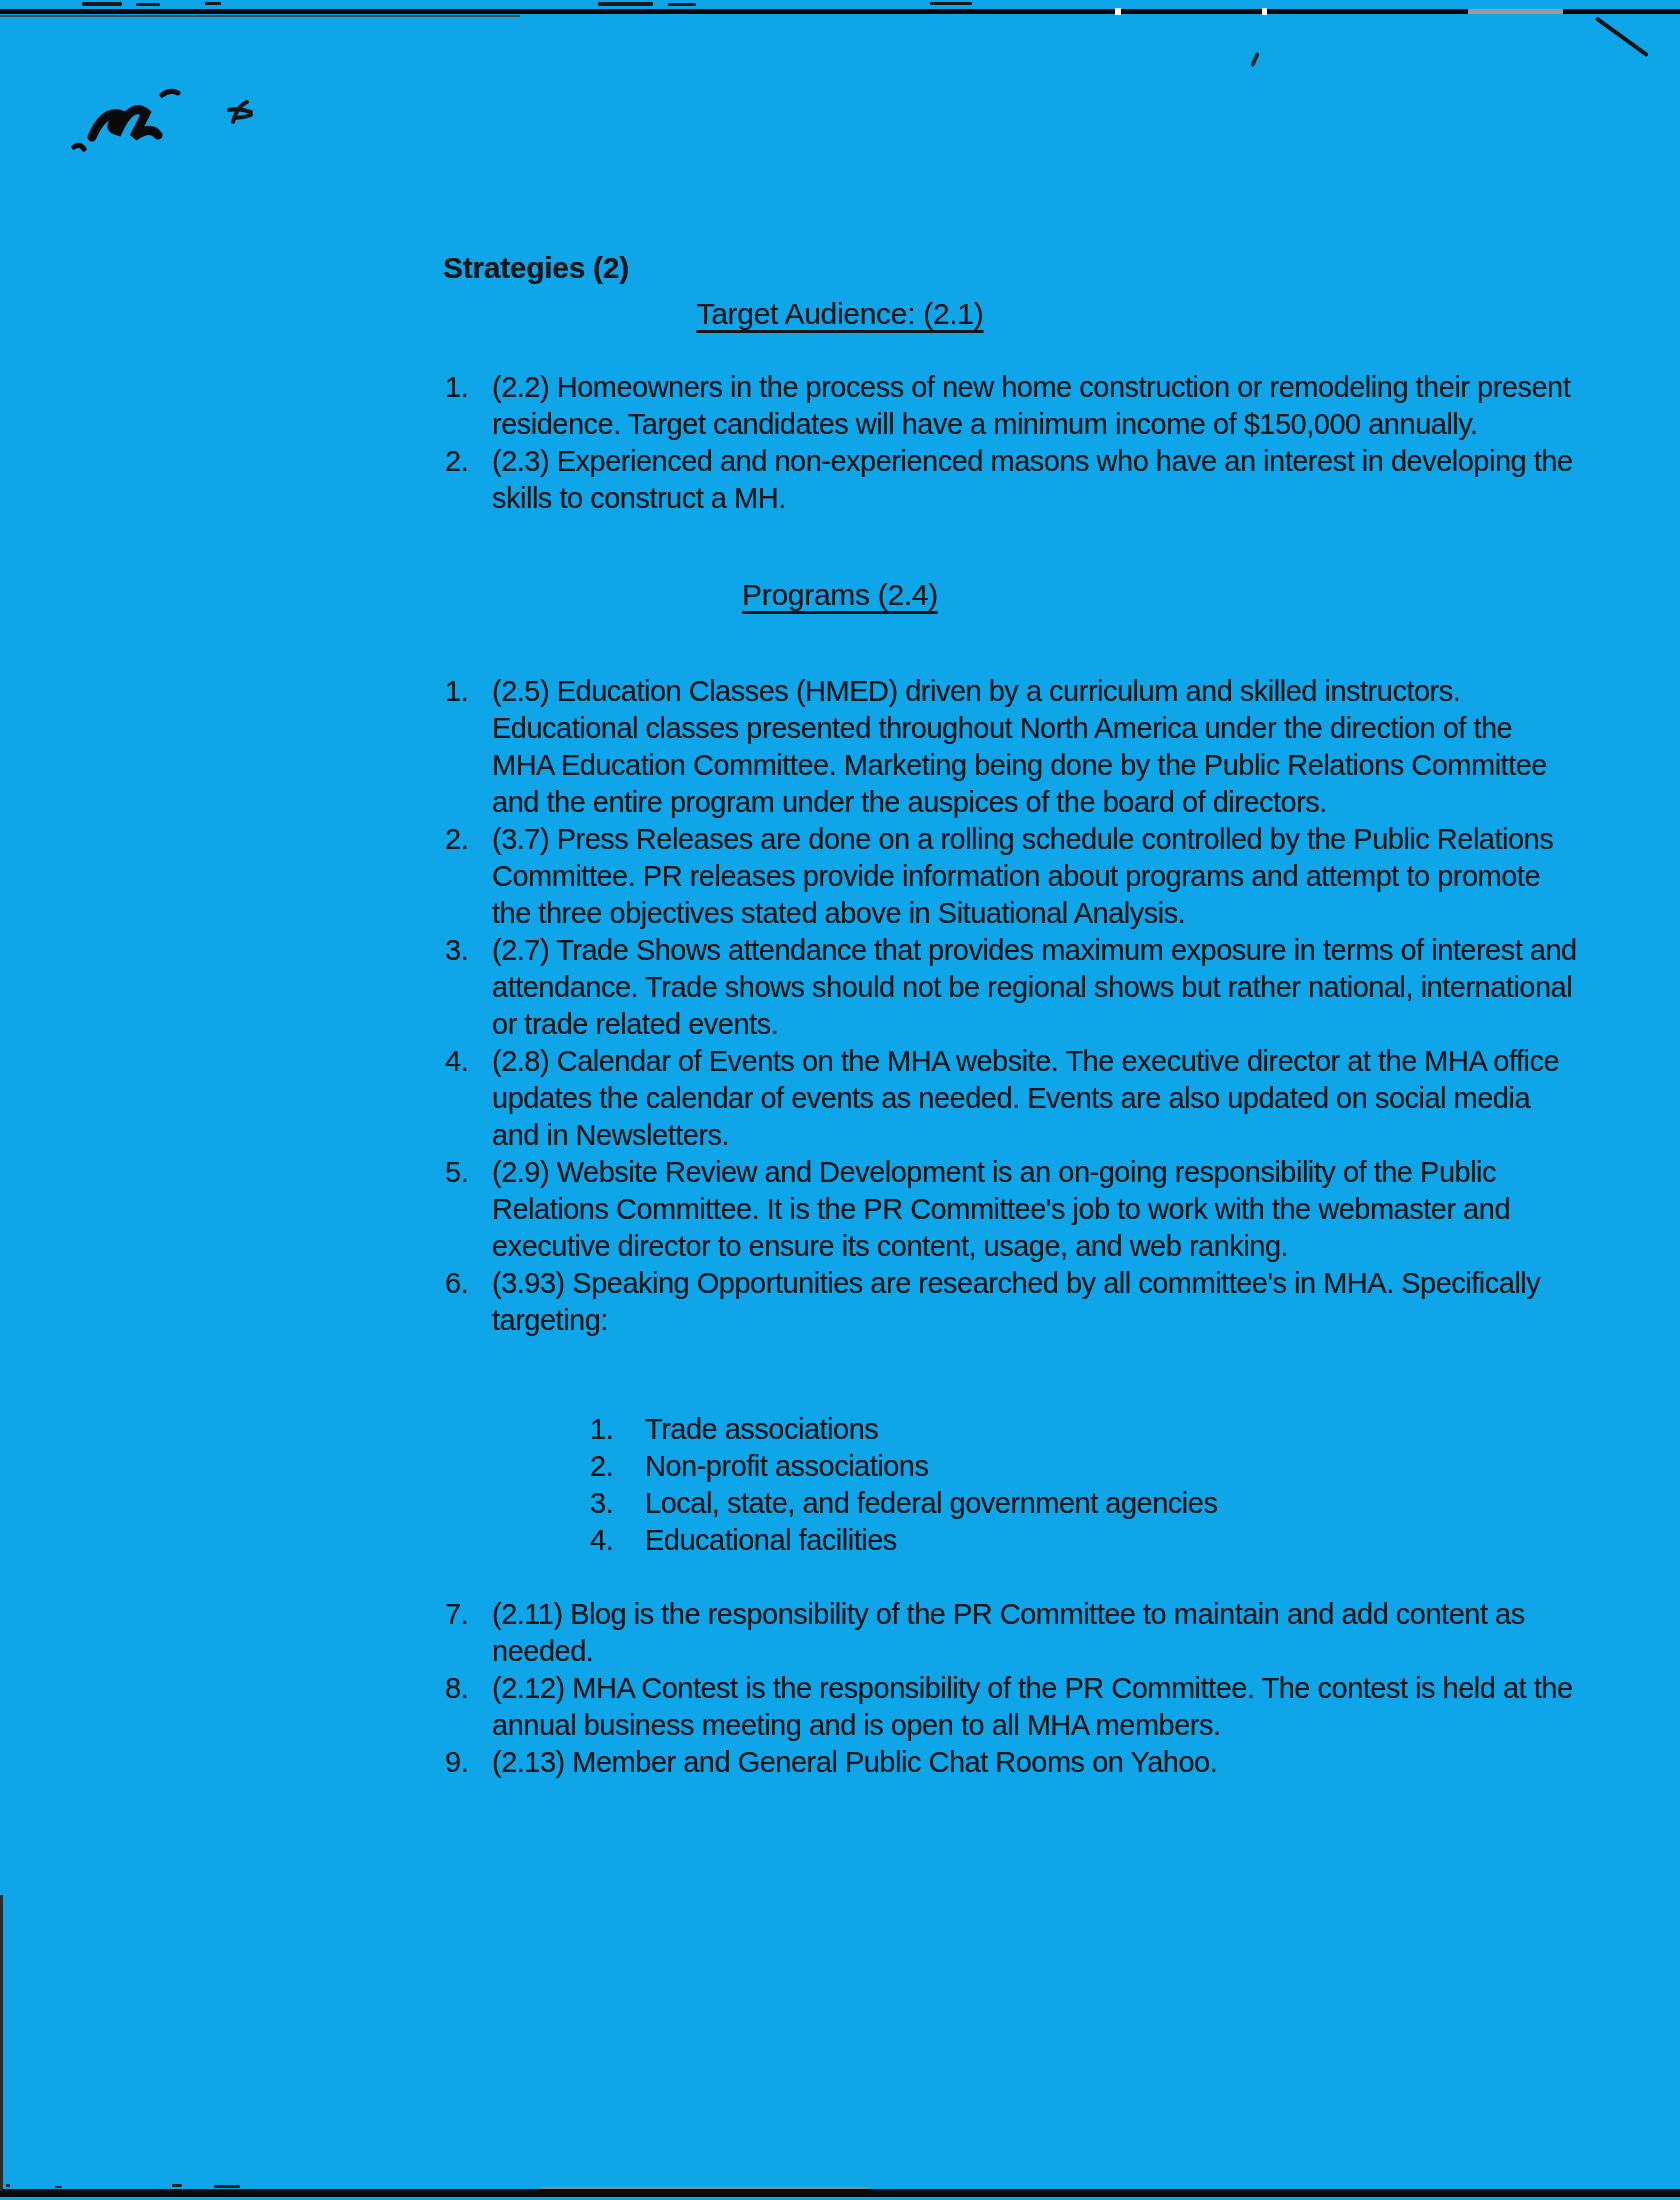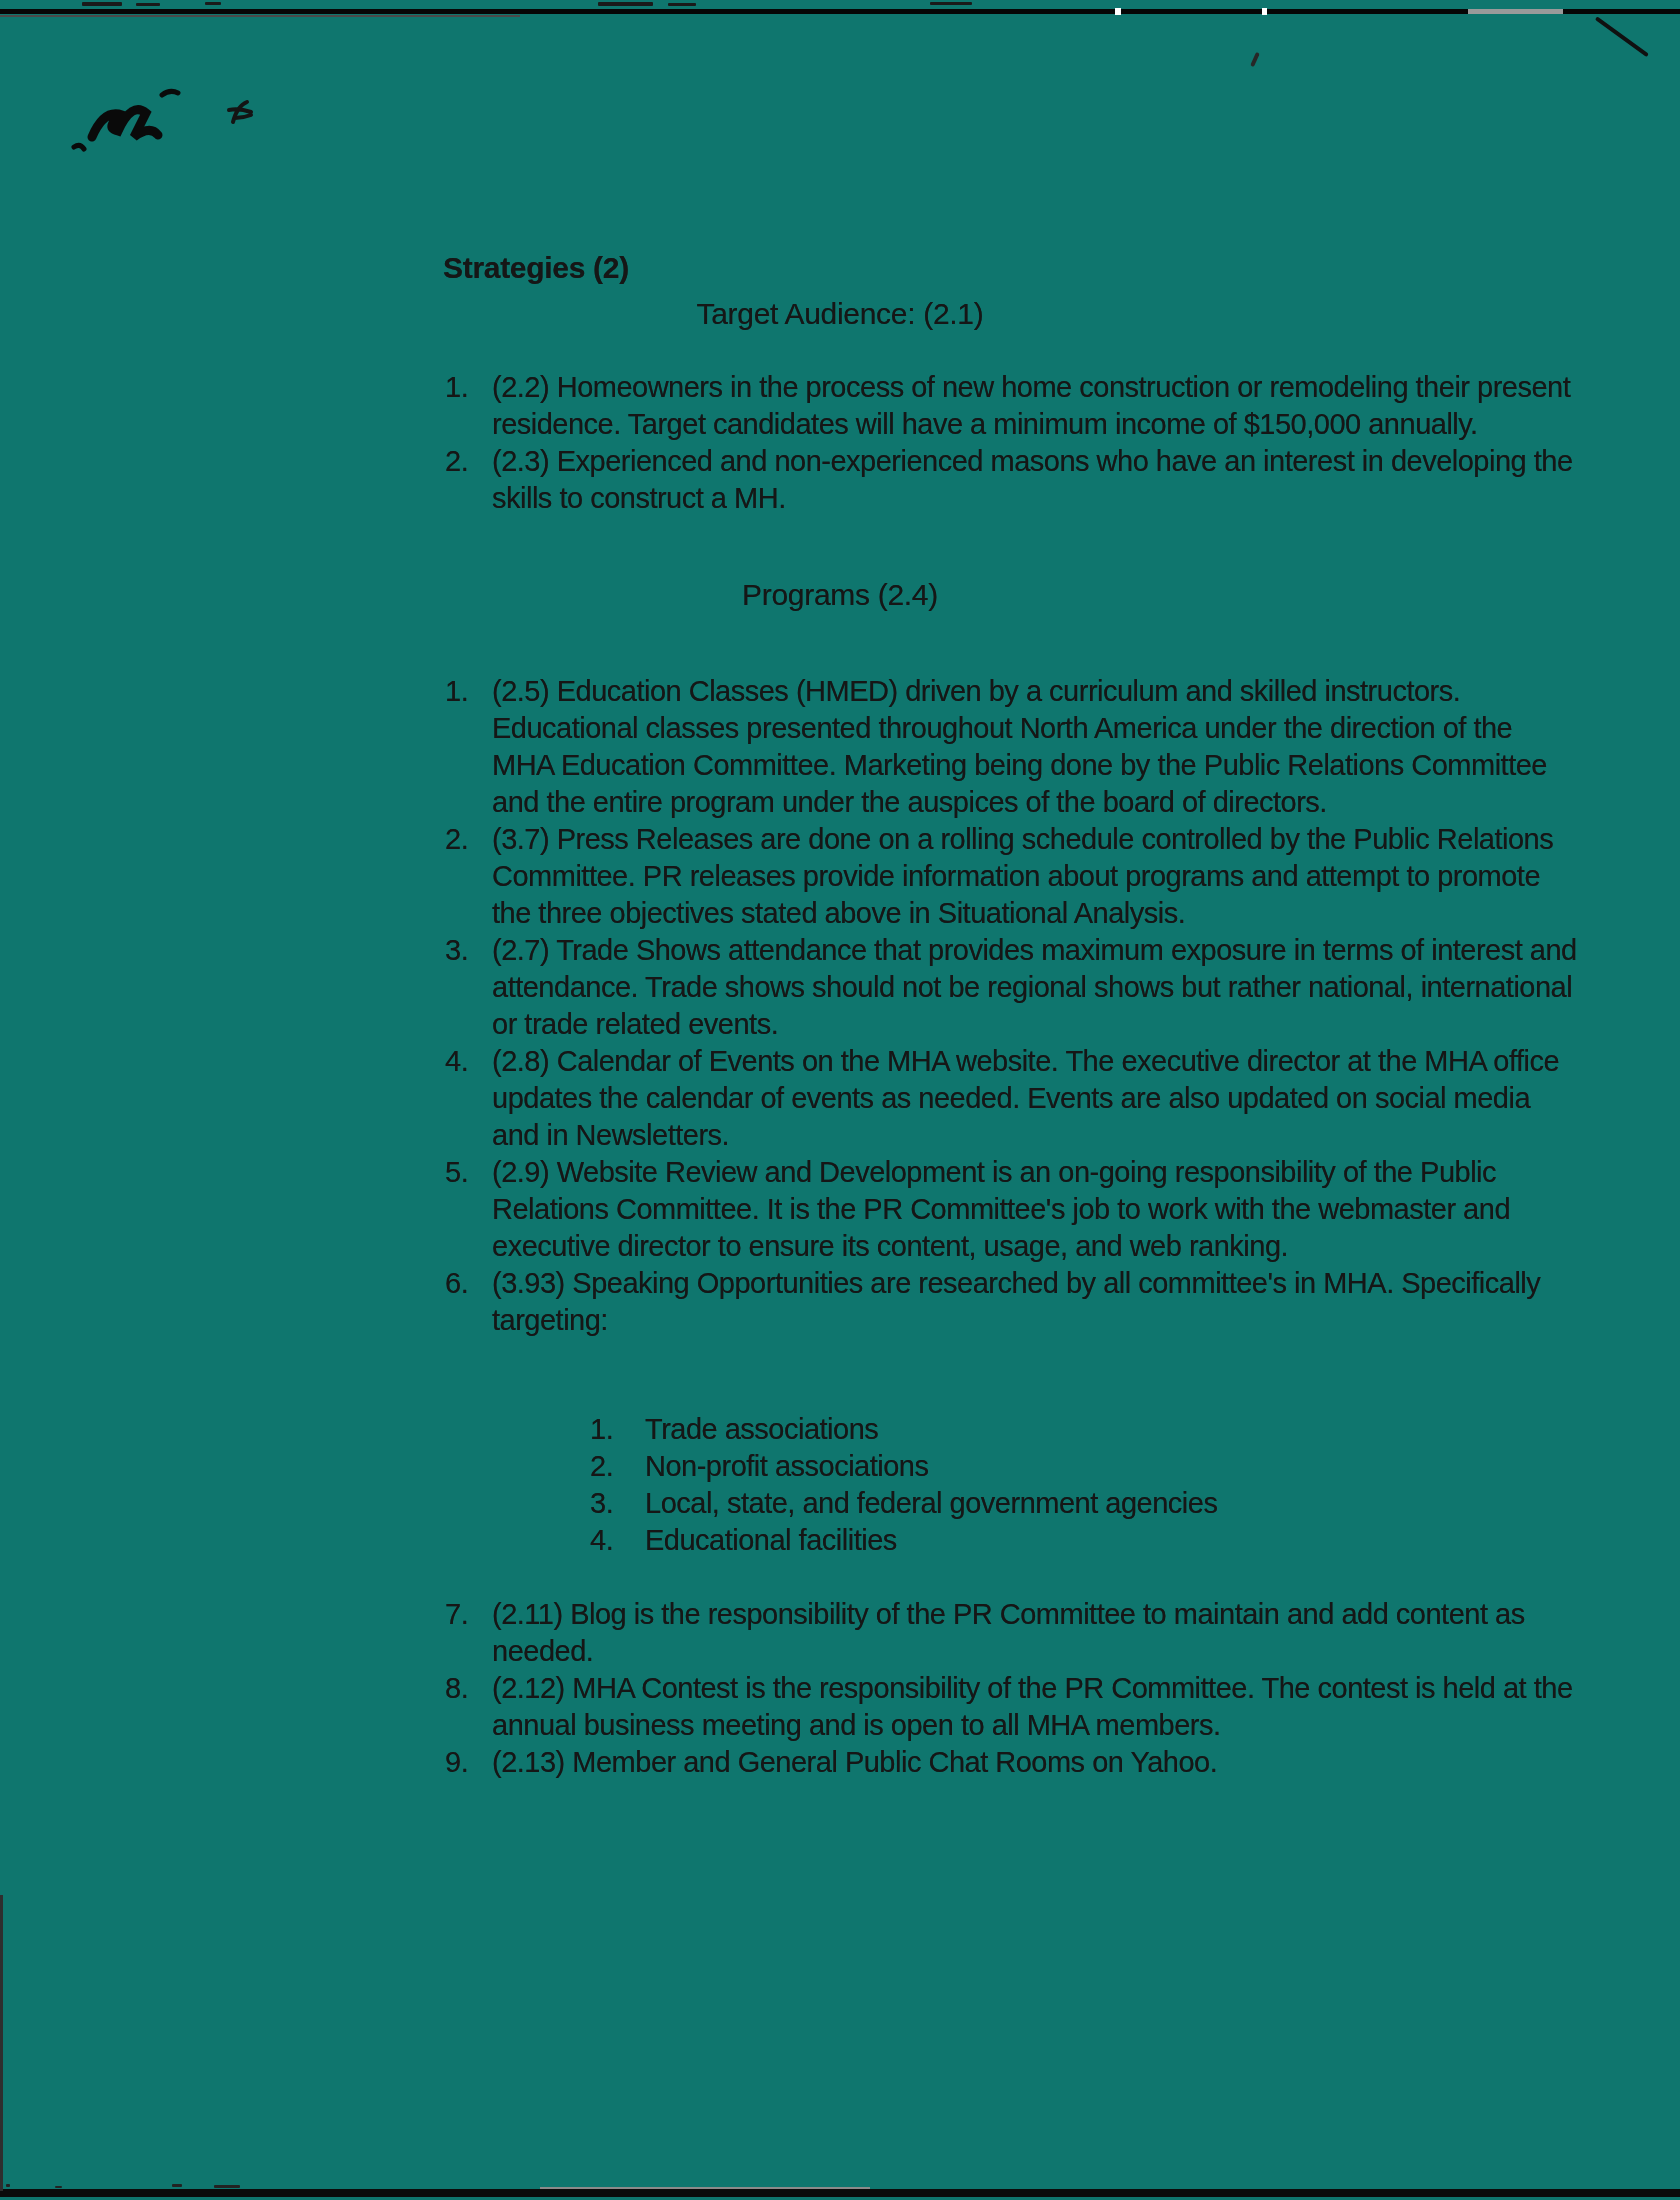--- a/index.html
+++ b/index.html
@@ -4,21 +4,21 @@
 <style>
   html,body{margin:0;padding:0;}
   body{
     width:1680px;height:2200px;
     background:#ffffff;
     font-family:"Liberation Sans", sans-serif;
     color:#161616;
     position:relative;
     overflow:hidden;
   }
-  .page{position:absolute;inset:0;background:#0f766e;}
+  .page{position:absolute;inset:0;background:#0ea5e9;}
 
   
   .top-line{position:absolute;left:0;top:9px;width:1680px;height:5px;background:#060606;}
   .top-line-sub{position:absolute;left:0;top:15px;width:520px;height:2px;background:#4a4a4a;}
   .top-line-gray{position:absolute;left:1468px;top:9px;width:95px;height:5px;background:#9a9a9a;}
   .notch{position:absolute;top:8px;height:7px;background:#fff;}
   .dash{position:absolute;background:#1a1a1a;border-radius:1px;}
   .bottom-line{position:absolute;left:0;top:2189px;width:1680px;height:8px;background:#0b0b0b;}
   .bottom-line-gray{position:absolute;left:540px;top:2187px;width:330px;height:2px;background:#8b8b8b;}
   .speck{position:absolute;background:#222;border-radius:1px;}
@@ -34,20 +34,21 @@
   .doc-title{
     position:absolute;left:443px;top:249px;
     font-size:30px;font-weight:bold;line-height:37px;
     letter-spacing:-0.3px;
   }
   .section-heading{
     position:absolute;left:0;width:1680px;text-align:center;
     font-size:30px;line-height:37px;letter-spacing:-0.3px;
   }
   .section-heading span{
+    text-decoration:underline;
     text-decoration-thickness:3px;
     text-underline-offset:6px;
   }
   .h-target{top:295px;}
   .h-programs{top:576px;}
 
   .list-block{
     position:absolute;left:445px;width:1137px;
     font-size:29px;line-height:37px;letter-spacing:-0.5px;
   }

